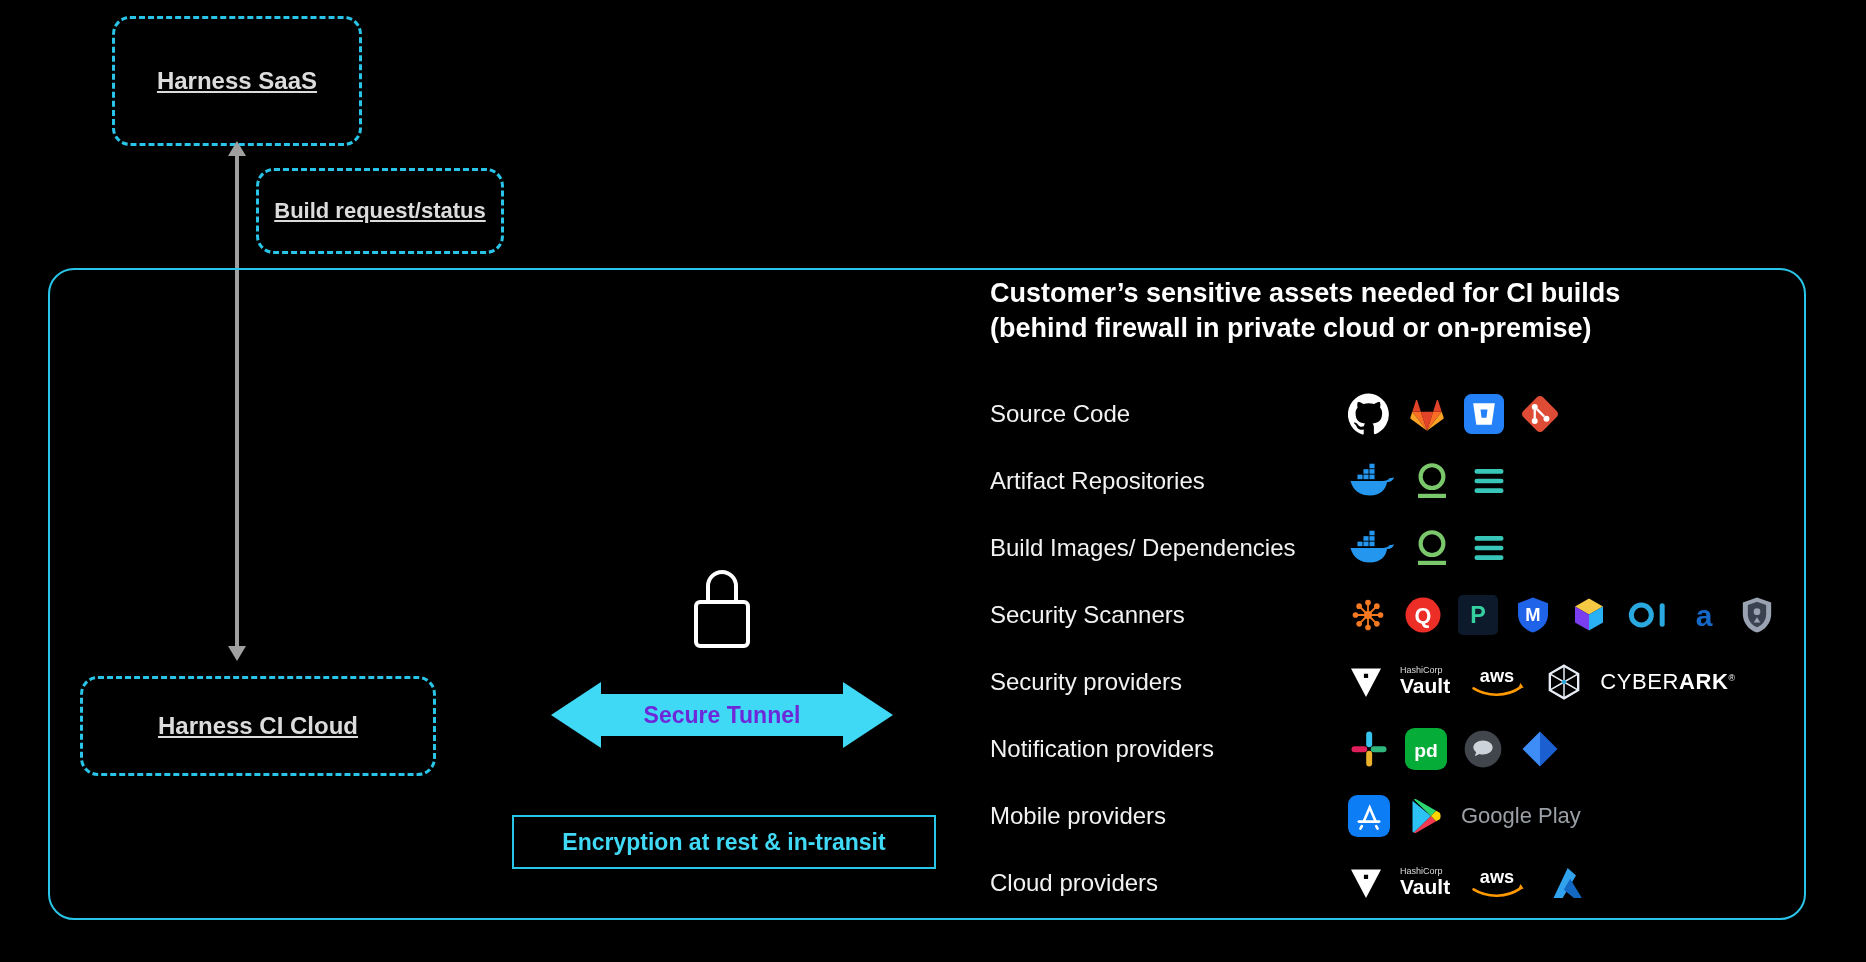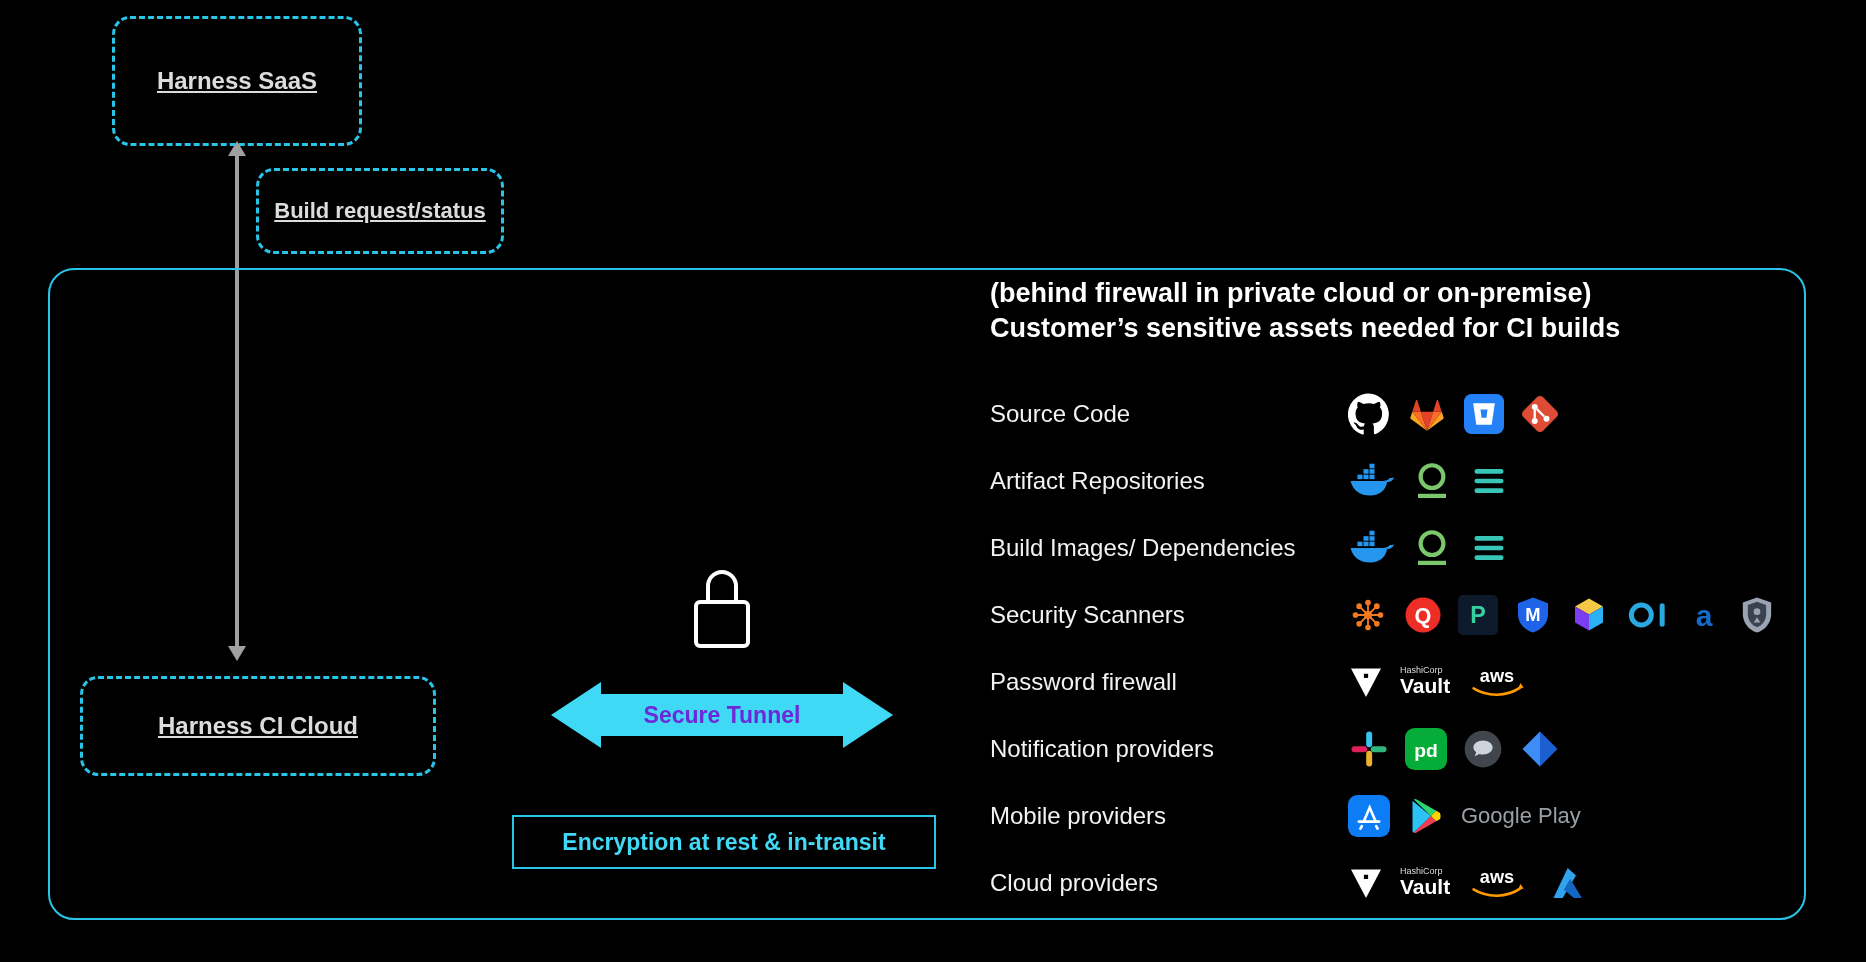--- a/index.html
+++ b/index.html
@@ -85,22 +85,22 @@
     <span class="body">Secure Tunnel</span>
     <span class="tri right"></span>
   </div>
 
   <div class="encryption">
     <span>Encryption at rest &amp; in-transit</span>
   </div>
 
   <div class="assets">
     <div class="assets-title">
+      <div>Customer’s sensitive assets needed for CI builds</div>
       <div>(behind firewall in private cloud or on-premise)</div>
-      <div>Customer’s sensitive assets needed for CI builds</div>
     </div>
     <div class="asset-rows" id="asset-rows">
         <div class="asset-row">
           <div class="asset-label">Source Code</div>
           <div class="asset-icons">
             <span class="icon">
               <svg width="42" height="42" viewBox="0 0 24 24">
                 <path fill="#fff" d="M12 .3a12 12 0 0 0-3.8 23.4c.6.1.8-.3.8-.6v-2.2c-3.3.7-4-1.6-4-1.6-.5-1.4-1.3-1.8-1.3-1.8-1.1-.7.1-.7.1-.7 1.2.1 1.8 1.2 1.8 1.2 1 1.8 2.8 1.3 3.5 1 .1-.8.4-1.3.7-1.6-2.7-.3-5.5-1.3-5.5-5.9 0-1.3.5-2.4 1.2-3.2-.1-.3-.5-1.5.1-3.2 0 0 1-.3 3.3 1.2a11.5 11.5 0 0 1 6 0c2.3-1.5 3.3-1.2 3.3-1.2.6 1.7.2 2.9.1 3.2.8.8 1.2 1.9 1.2 3.2 0 4.6-2.8 5.6-5.5 5.9.4.4.8 1.1.8 2.2v3.3c0 .3.2.7.8.6A12 12 0 0 0 12 .3"></path>
               </svg>
             </span>
@@ -255,41 +255,51 @@
               <svg width="40" height="40" viewBox="0 0 24 24">
                 <path d="M12 1.5l8.5 3v7c0 5-3.5 9.5-8.5 11-5-1.5-8.5-6-8.5-11v-7z" fill="#9aa3b2"></path>
                 <path d="M12 4l5.5 2v5.5c0 3.5-2.2 6.5-5.5 7.8-3.3-1.3-5.5-4.3-5.5-7.8V6z" fill="#3a4250"></path>
                 <circle cx="12" cy="10" r="2" fill="#9aa3b2"></circle>
                 <path d="M10 16.5l2-3.2 2 3.2z" fill="#9aa3b2"></path>
               </svg>
             </span>
           </div>
         </div>
         <div class="asset-row">
-          <div class="asset-label">Password firewall</div>
+          <div class="asset-label">Security providers</div>
           <div class="asset-icons">
             <span class="icon">
               <span class="composite">
                 <svg width="36" height="36" viewBox="0 0 24 24">
                   <path d="M2 3h20L12 22z" fill="#fff"></path>
                   <rect x="10.6" y="6.5" width="2.8" height="2.8" fill="#000"></rect>
                 </svg>
                 <span class="vault-text">
                   <span class="v-small">HashiCorp</span>
                   <span class="v-big">Vault</span>
                 </span>
               </span>
             </span>
             <span class="icon">
               <svg width="64" height="40" viewBox="0 0 60 36">
                 <text x="30" y="18" text-anchor="middle" font-size="17" font-weight="bold" fill="#fff" font-family="Liberation Sans, sans-serif">aws</text>
                 <path d="M8 24c13 8 31 8 44-1" stroke="#ff9900" stroke-width="2.4" fill="none" stroke-linecap="round"></path>
                 <path d="M52 19l3 4.4-5.1.4z" fill="#ff9900"></path>
               </svg>
             </span>
+            <span class="icon">
+              <span class="composite">
+                <svg width="40" height="40" viewBox="0 0 24 24">
+                  <polygon points="12,2.2 20.5,7.1 20.5,16.9 12,21.8 3.5,16.9 3.5,7.1" fill="none" stroke="#e8eef5" stroke-width="1.4"></polygon>
+                  <path d="M12 2.2v9.8M12 12l8.5-4.9M12 12l-8.5 4.9M12 12l8.5 4.9M3.5 7.1L12 12M12 12v9.8" stroke="#e8eef5" stroke-width="0.9" fill="none"></path>
+                  <circle cx="12" cy="12" r="1.3" fill="#2aa9e0"></circle>
+                </svg>
+                <span class="ca-text"><span class="ca-light">CYBER</span><span class="ca-bold">ARK</span><sup>®</sup></span>
+              </span>
+            </span>
           </div>
         </div>
         <div class="asset-row">
           <div class="asset-label">Notification providers</div>
           <div class="asset-icons">
             <span class="icon">
               <svg width="42" height="42" viewBox="0 0 24 24">
                 <rect x="10.4" y="2" width="3.4" height="9" rx="1.7" fill="#36c5f0"></rect>
                 <rect x="13" y="10.4" width="9" height="3.4" rx="1.7" fill="#2eb67d"></rect>
                 <rect x="10.4" y="13" width="3.4" height="9" rx="1.7" fill="#ecb22e"></rect>

